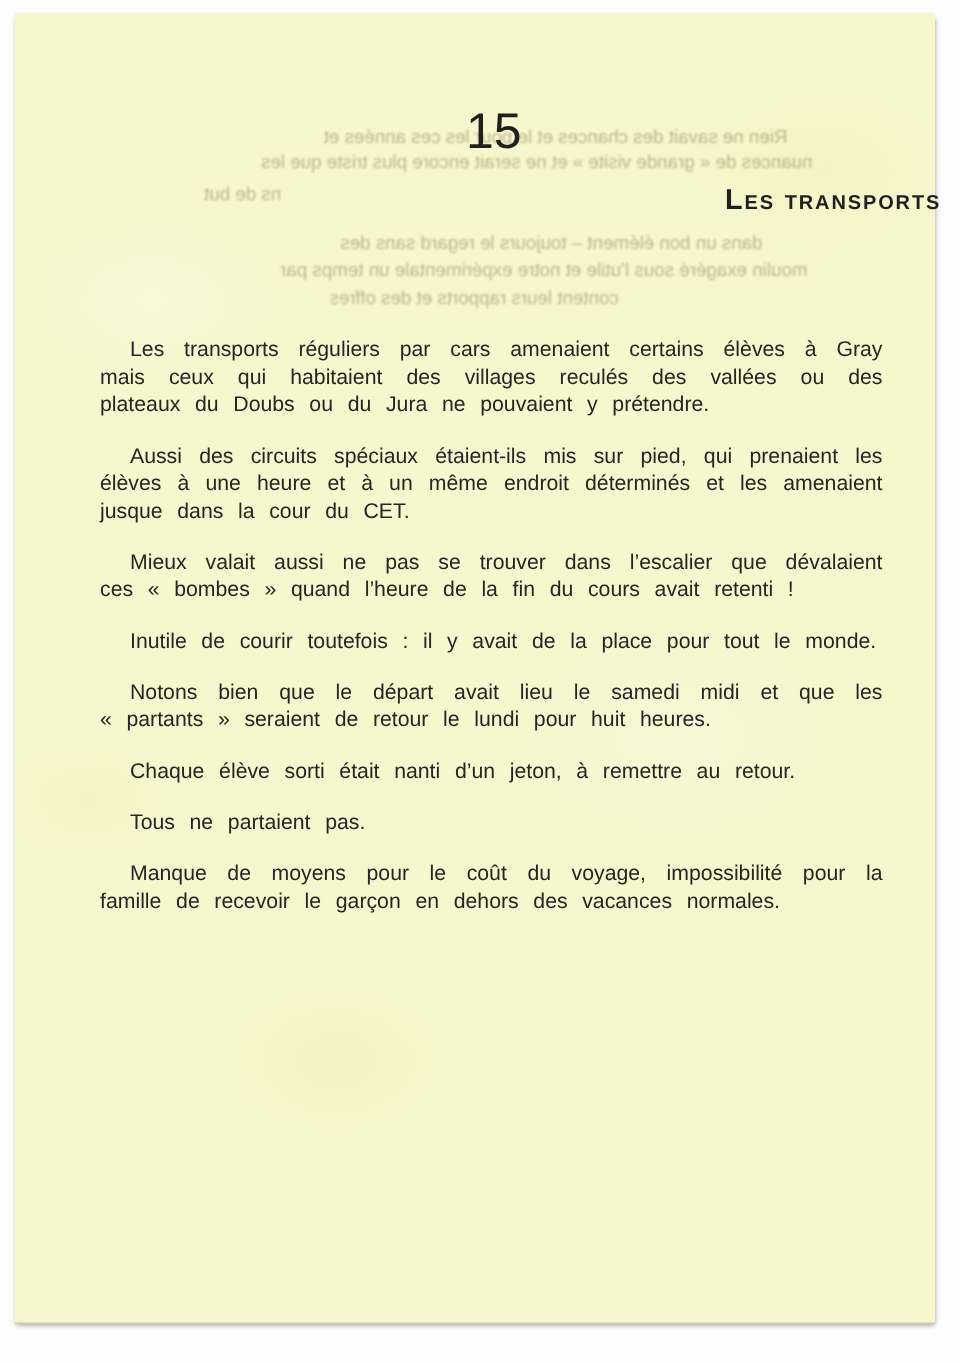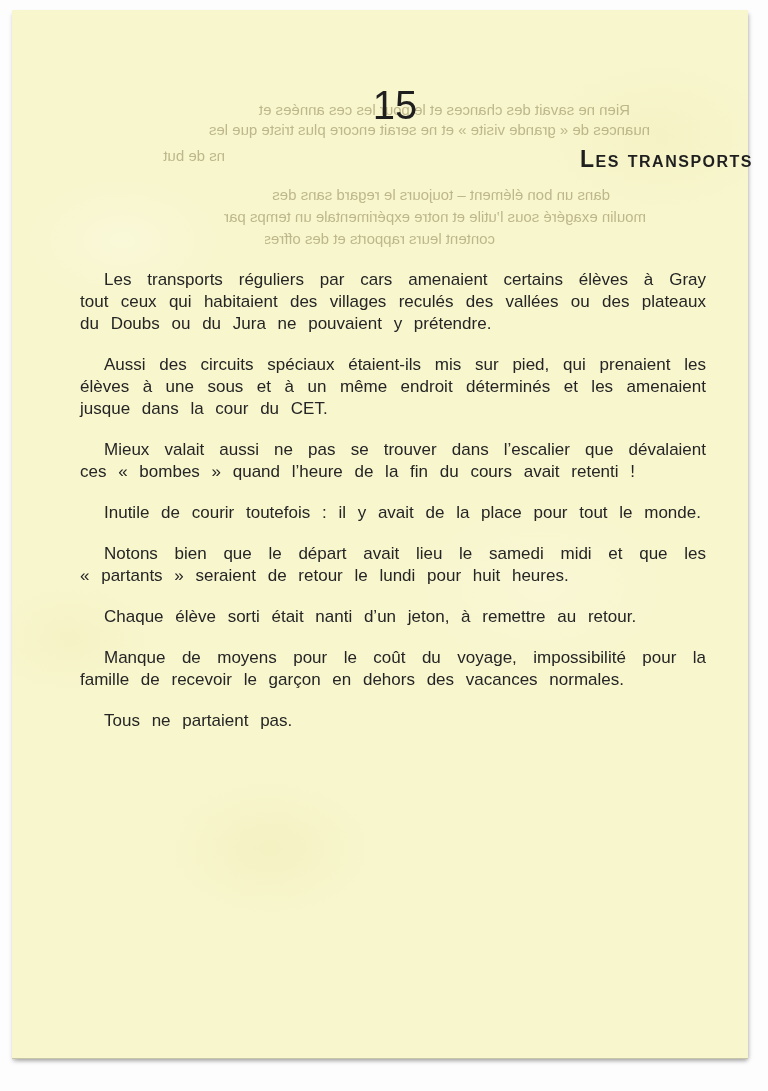--- a/index.html
+++ b/index.html
@@ -109,24 +109,24 @@
     <div class="ghost" style="top:111px; left:108px; width:530px;">nuances de «&nbsp;grande visite&nbsp;» et ne serait encore plus triste que les</div>
     <div class="ghost" style="top:137px; left:128px; width:85px;">ns de but</div>
     <div class="ghost" style="top:176px; left:113px; width:485px;">dans un bon élément – toujours le regard sans des</div>
     <div class="ghost" style="top:198px; left:106px; width:528px;">moulin exagéré sous l’utile et notre expérimentale un temps par</div>
     <div class="ghost" style="top:220px; left:253px; width:230px;">content leurs rapports et des offres</div>
 
     <div class="page-number">15</div>
     <div class="doc-title">Les transports</div>
 
     <div class="content">
-      <p>Les transports réguliers par cars amenaient certains élèves à Gray tout ceux qui habitaient des villages reculés des vallées ou des plateaux du Doubs ou du Jura ne pouvaient y prétendre.</p>
-      <p>Aussi des circuits spéciaux étaient-ils mis sur pied, qui prenaient les élèves à une sous et à un même endroit déterminés et les amenaient jusque dans la cour du CET.</p>
+      <p>Les transports réguliers par cars amenaient certains élèves à Gray mais ceux qui habitaient des villages reculés des vallées ou des plateaux du Doubs ou du Jura ne pouvaient y prétendre.</p>
+      <p>Aussi des circuits spéciaux étaient-ils mis sur pied, qui prenaient les élèves à une heure et à un même endroit déterminés et les amenaient jusque dans la cour du CET.</p>
       <p>Mieux valait aussi ne pas se trouver dans l’escalier que dévalaient ces «&nbsp;bombes&nbsp;» quand l’heure de la fin du cours avait retenti&nbsp;!</p>
       <p>Inutile de courir toutefois&nbsp;: il y avait de la place pour tout le monde.</p>
       <p>Notons bien que le départ avait lieu le samedi midi et que les «&nbsp;partants&nbsp;» seraient de retour le lundi pour huit heures.</p>
       <p>Chaque élève sorti était nanti d’un jeton, à remettre au retour.</p>
+      <p>Tous ne partaient pas.</p>
       <p>Manque de moyens pour le coût du voyage, impossibilité pour la famille de recevoir le garçon en dehors des vacances normales.</p>
-      <p>Tous ne partaient pas.</p>
     </div>
 
   </div>
 </div>
 
 </body></html>

